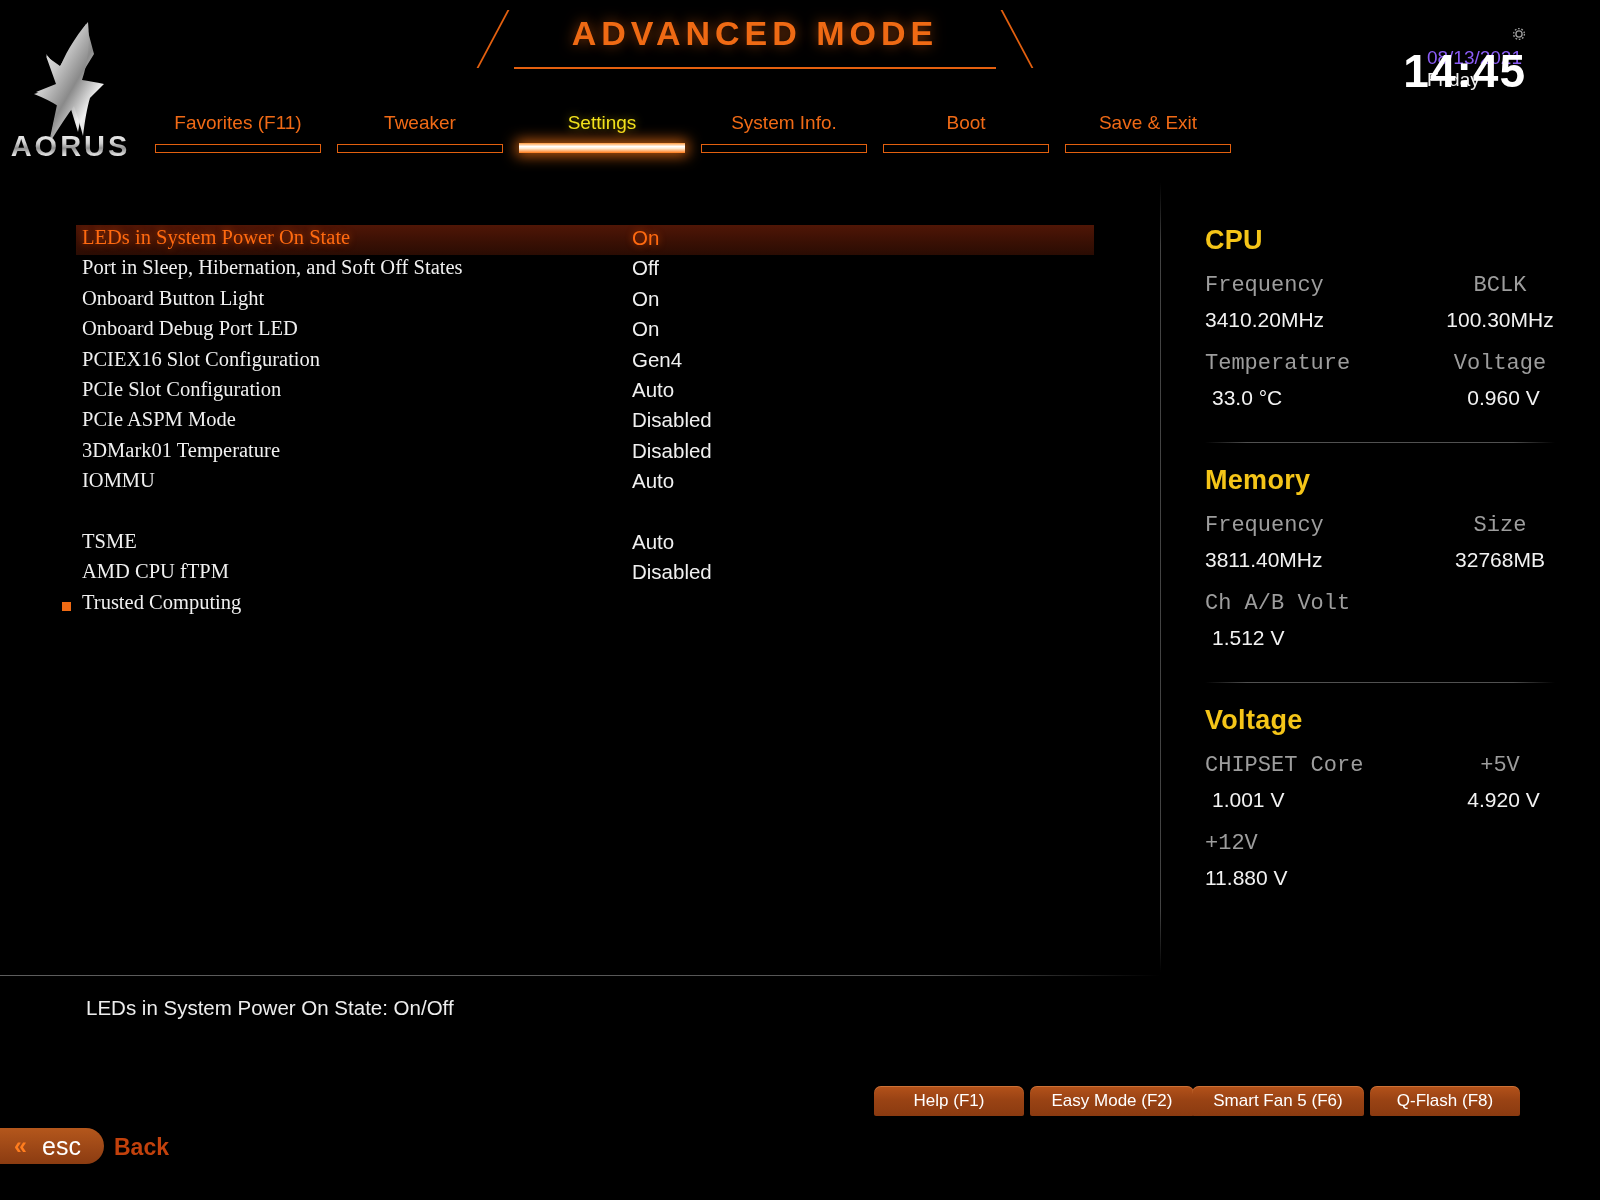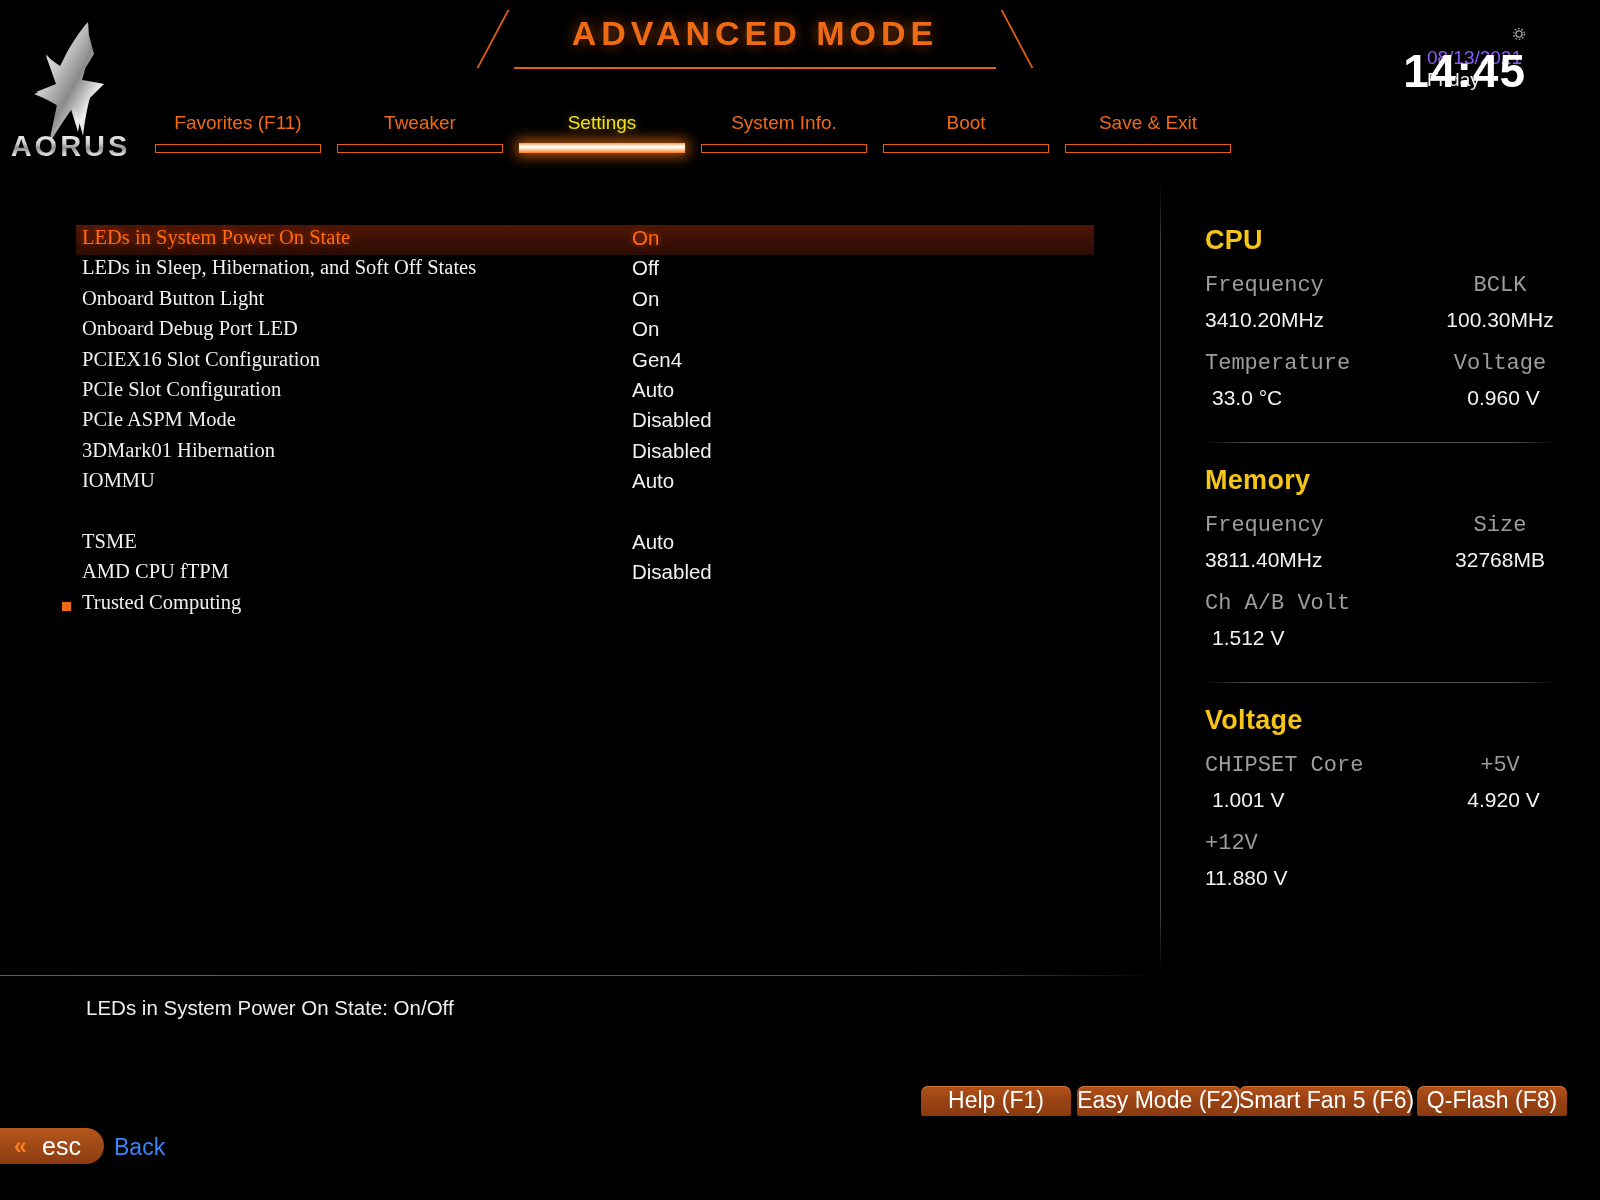--- a/index.html
+++ b/index.html
@@ -91,32 +91,32 @@
           background:linear-gradient(to right, rgba(150,150,150,0) 0%, rgba(160,160,160,.5) 12%, rgba(160,160,160,.5) 88%, rgba(150,150,150,0) 100%); }
 
   
   #helpSep { position:absolute; left:0; top:975px; width:1160px; height:1px;
              background:linear-gradient(to right, rgba(170,170,170,.55) 0%, rgba(170,170,170,.5) 80%, rgba(170,170,170,0) 100%); }
   #helpTxt { position:absolute; left:86px; top:996px; font-size:20.5px; color:#ededed;text-align:right; }
 
   
   #fnbar { position:absolute; left:0; top:1086px; width:1600px; height:32px; }
   .fnbtn { position:absolute; top:0; height:30px; line-height:29px; text-align:center;
-           font-size:23px; color:#fff; white-space:nowrap;
+           font-size:17px; color:#fff; white-space:nowrap;
            background:linear-gradient(to bottom,#b4521a 0%,#9a4314 45%,#8a3a10 100%);
            border-radius:7px 7px 2px 2px;
-           box-shadow:inset 0 1px 0 rgba(255,175,110,.35);margin-left:47px; }
+           box-shadow:inset 0 1px 0 rgba(255,175,110,.35); }
 
   
   #escWrap { position:absolute; left:0; top:1128px; height:38px; }
   #escPill { position:absolute; left:0; top:0; width:104px; height:36px; border-radius:0 18px 18px 0;
              background:linear-gradient(to bottom,#b4571c 0%,#9b4616 60%,#8b3c11 100%); }
   #escChev { position:absolute; left:14px; top:6px; font-size:23px; color:#ff7d1e; font-weight:bold; line-height:24px; }
   #escTxt  { position:absolute; left:42px; top:3px; font-size:25px; color:#fff; line-height:30px; }
-  #backTxt { position:absolute; left:114px; top:6px; font-size:23px; color:#3b82f6; line-height:26px; }
+  #backTxt { position:absolute; left:114px; top:6px; font-size:23px; color:#c2410c; line-height:26px;font-weight:bold; }
 </style>
 </head>
 <body>
 
 <div id="root">
 
   <div id="headerTex"></div>
   <div id="footerTex"></div>
 
   <div id="logo">
@@ -181,21 +181,21 @@
         <div class="tabBar"></div>
       </div>
     </div>
 
   <div id="list">
       <div class="row sel">
         <div class="rLabel">LEDs in System Power On State</div>
         <div class="rValue">On</div>
       </div>
       <div class="row">
-        <div class="rLabel">LEDs in Sleep, Hibernation, and Soft Off States</div>
+        <div class="rLabel">Port in Sleep, Hibernation, and Soft Off States</div>
         <div class="rValue">Off</div>
       </div>
       <div class="row">
         <div class="rLabel">Onboard Button Light</div>
         <div class="rValue">On</div>
       </div>
       <div class="row">
         <div class="rLabel">Onboard Debug Port LED</div>
         <div class="rValue">On</div>
       </div>
@@ -205,21 +205,21 @@
       </div>
       <div class="row">
         <div class="rLabel">PCIe Slot Configuration</div>
         <div class="rValue">Auto</div>
       </div>
       <div class="row">
         <div class="rLabel">PCIe ASPM Mode</div>
         <div class="rValue">Disabled</div>
       </div>
       <div class="row">
-        <div class="rLabel">3DMark01 Hibernation</div>
+        <div class="rLabel">3DMark01 Temperature</div>
         <div class="rValue">Disabled</div>
       </div>
       <div class="row">
         <div class="rLabel">IOMMU</div>
         <div class="rValue">Auto</div>
       </div>
       <div class="row gap"></div>
       <div class="row">
         <div class="rLabel">TSME</div>
         <div class="rValue">Auto</div>

